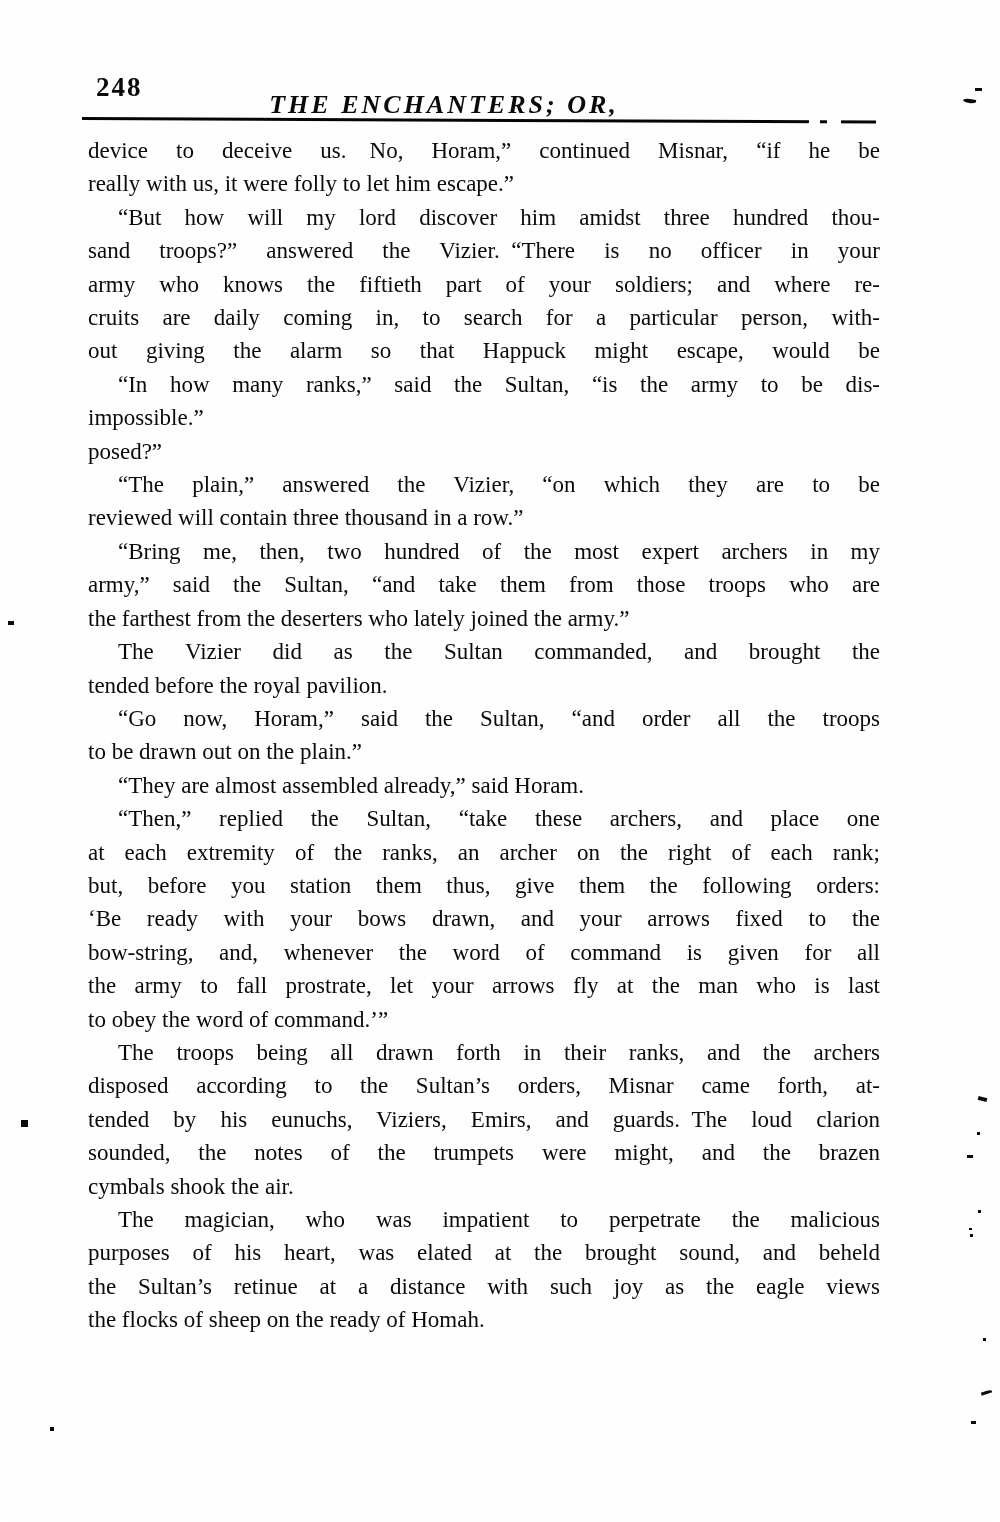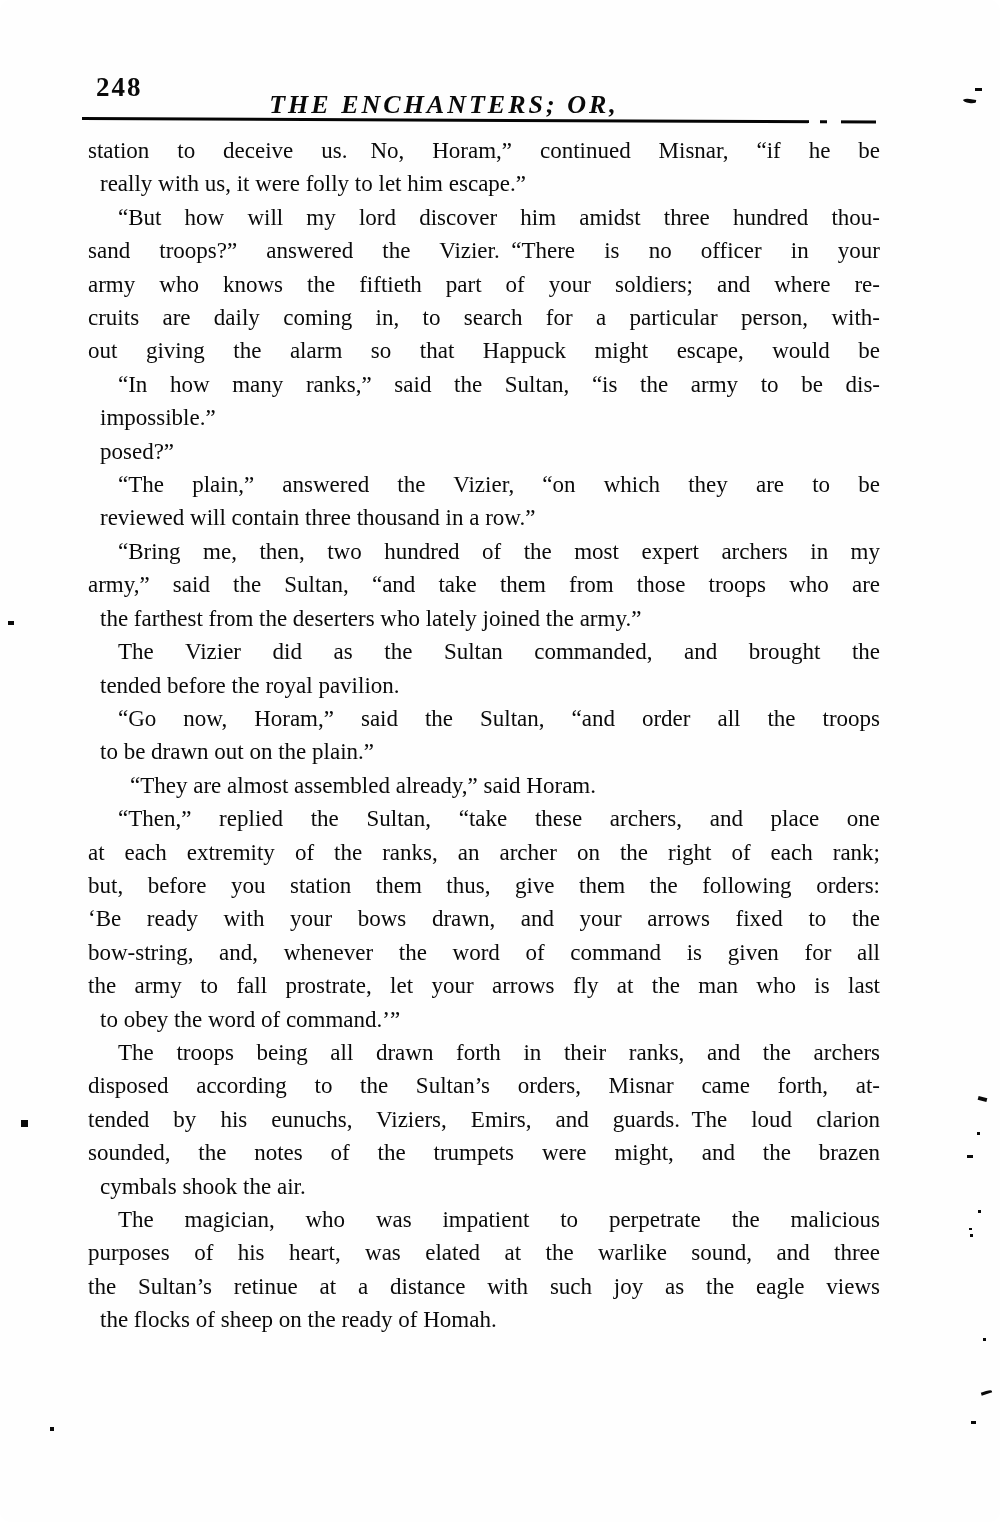--- a/index.html
+++ b/index.html
@@ -51,38 +51,38 @@
     width: 792px;
     font-size: 23px;
     font-weight: 500;
   }
   .line {
     line-height: 33.4px;
     text-align: justify;
     text-align-last: justify;
     white-space: normal;
   }
-  .line.last { text-align-last: left; margin-left: 12px; }
+  .line.last { text-align-last: left; }
   .line.indent { text-indent: 30px; }
   .speck { position: absolute; background: #0a0a0a; }
 </style>
 </head>
 <body>
 
 <div class="page">
 
   <div class="header-row">
     <span class="page-number">248</span>
     <span class="running-title">THE ENCHANTERS; OR,</span>
   </div>
 
   <div class="head-rule"></div>
 
   <main class="body-text">
-    <div class="line">station to deceive us. No, Horam,” continued Misnar, “if he be</div>
+    <div class="line">device to deceive us. No, Horam,” continued Misnar, “if he be</div>
     <div class="line last">really with us, it were folly to let him escape.”</div>
     <div class="line indent">“But how will my lord discover him amidst three hundred thou-</div>
     <div class="line">sand troops?” answered the Vizier. “There is no officer in your</div>
     <div class="line">army who knows the fiftieth part of your soldiers; and where re-</div>
     <div class="line">cruits are daily coming in, to search for a particular person, with-</div>
     <div class="line">out giving the alarm so that Happuck might escape, would be</div>
     <div class="line indent">“In how many ranks,” said the Sultan, “is the army to be dis-</div>
     <div class="line last">impossible.”</div>
     <div class="line last">posed?”</div>
     <div class="line indent">“The plain,” answered the Vizier, “on which they are to be</div>
@@ -101,21 +101,21 @@
     <div class="line">‘Be ready with your bows drawn, and your arrows fixed to the</div>
     <div class="line">bow-string, and, whenever the word of command is given for all</div>
     <div class="line">the army to fall prostrate, let your arrows fly at the man who is last</div>
     <div class="line last">to obey the word of command.’”</div>
     <div class="line indent">The troops being all drawn forth in their ranks, and the archers</div>
     <div class="line">disposed according to the Sultan’s orders, Misnar came forth, at-</div>
     <div class="line">tended by his eunuchs, Viziers, Emirs, and guards. The loud clarion</div>
     <div class="line">sounded, the notes of the trumpets were might, and the brazen</div>
     <div class="line last">cymbals shook the air.</div>
     <div class="line indent">The magician, who was impatient to perpetrate the malicious</div>
-    <div class="line">purposes of his heart, was elated at the warlike sound, and three</div>
+    <div class="line">purposes of his heart, was elated at the brought sound, and beheld</div>
     <div class="line">the Sultan’s retinue at a distance with such joy as the eagle views</div>
     <div class="line last">the flocks of sheep on the ready of Homah.</div>
   </main>
 
   <div class="speck" style="left:975px; top:88px; width:7px; height:3px;"></div>
   <div class="speck" style="left:963px; top:99px; width:13px; height:4px; border-radius:50% 0 50% 50%; transform:rotate(8deg);"></div>
   <div class="speck" style="left:8px;  top:621px; width:6px; height:4px;"></div>
   <div class="speck" style="left:21px; top:1120px; width:7px; height:7px;"></div>
   <div class="speck" style="left:978px; top:1097px; width:9px; height:4px; transform:rotate(14deg);"></div>
   <div class="speck" style="left:977px; top:1132px; width:3px; height:3px;"></div>

